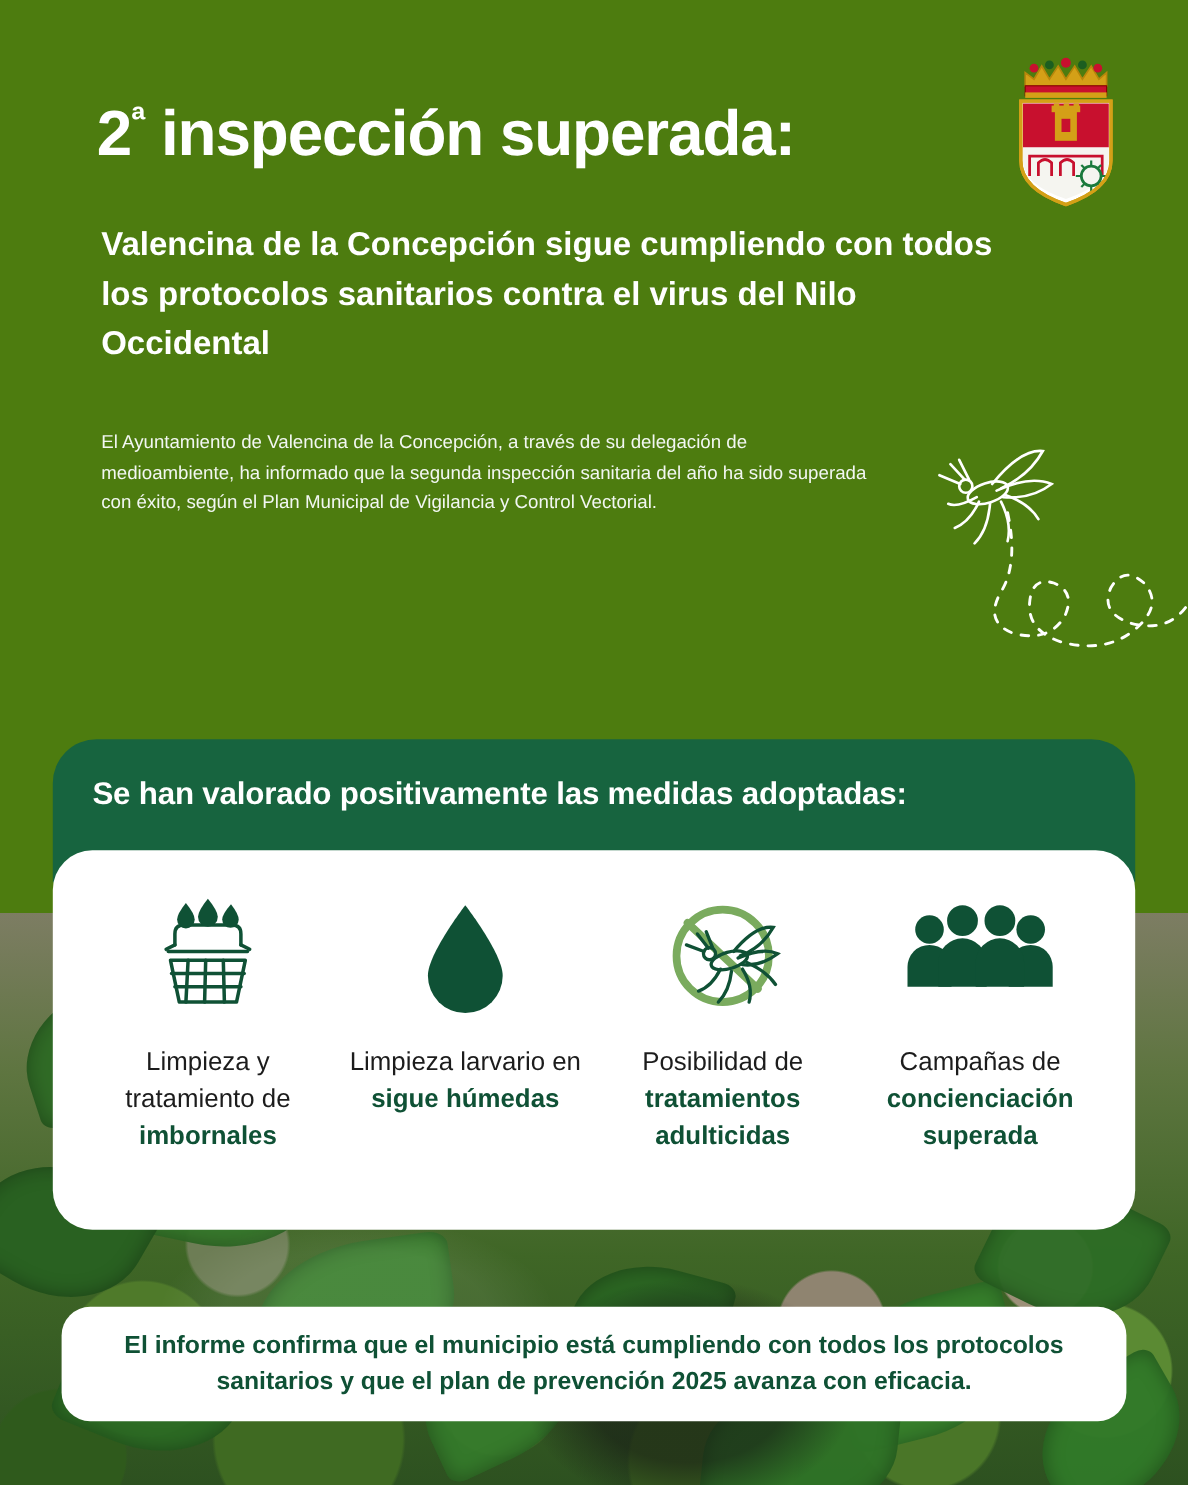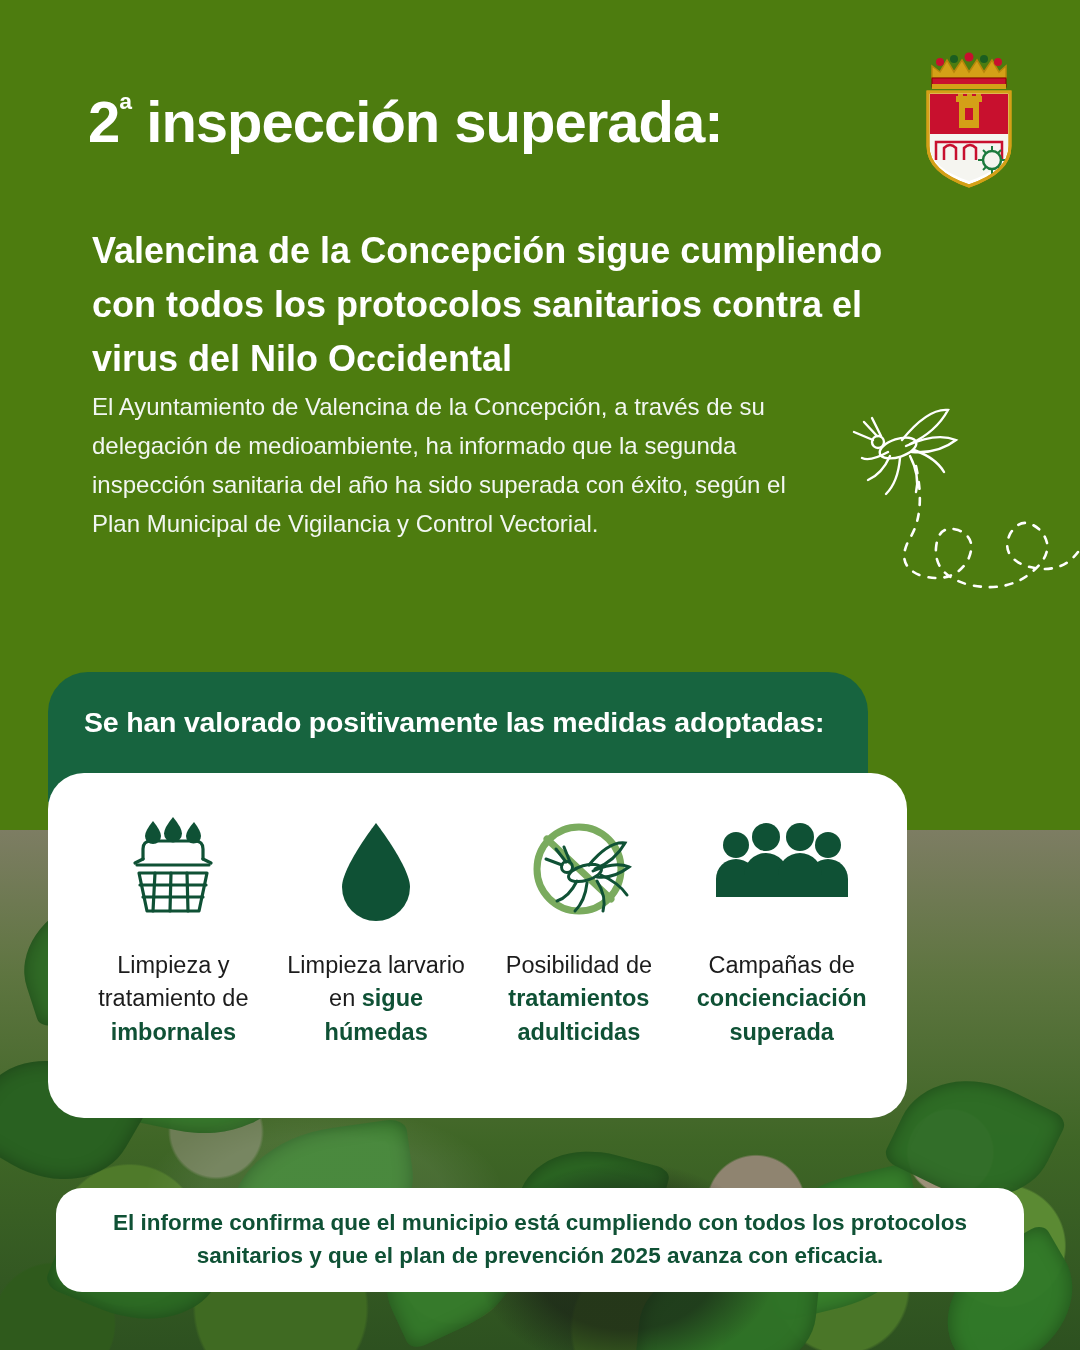--- a/index.html
+++ b/index.html
@@ -71,34 +71,34 @@
     font-weight: 700;
     color: #ffffff;
     letter-spacing: -1px;
     line-height: 1.05;
   }
   .headline sup { font-size: .6em; vertical-align: super; }
 
   .subhead {
     position: absolute;
     left: 92px;
-    top: 224px;
+    top: 200px;
     width: 830px;
-    font-size: 36px;
+    font-size: 30px;
     font-weight: 700;
     color: #ffffff;
     line-height: 1.5;
   }
 
   .body-copy {
     position: absolute;
     left: 92px;
     top: 388px;
     width: 710px;
-    font-size: 24px;
+    font-size: 17px;
     font-weight: 400;
     color: #f2f7f2;
     line-height: 1.62;
   }
 
   
   .crest {
     position: absolute;
     right: 56px;
     top: 38px;
@@ -113,41 +113,41 @@
     top: 370px;
     width: 260px;
     height: 290px;
   }
 
   
   .measures-header {
     position: absolute;
     left: 48px;
     top: 672px;
-    width: 820px;
+    width: 984px;
     height: 130px;
     background: #17643f;
     border-radius: 40px 40px 0 0;
   }
   .measures-header-title {
     position: absolute;
     left: 36px;
     top: 34px;
     font-size: 28.5px;
     font-weight: 700;
     color: #ffffff;
     letter-spacing: -0.2px;
   }
 
   
   .white-card {
     position: absolute;
     left: 48px;
     top: 773px;
-    width: 859px;
+    width: 984px;
     height: 345px;
     background: #ffffff;
     border-radius: 36px;
     padding-left: 40px;
   }
 
   .icons-row {
     position: absolute;
     inset: 0;
     display: flex;

